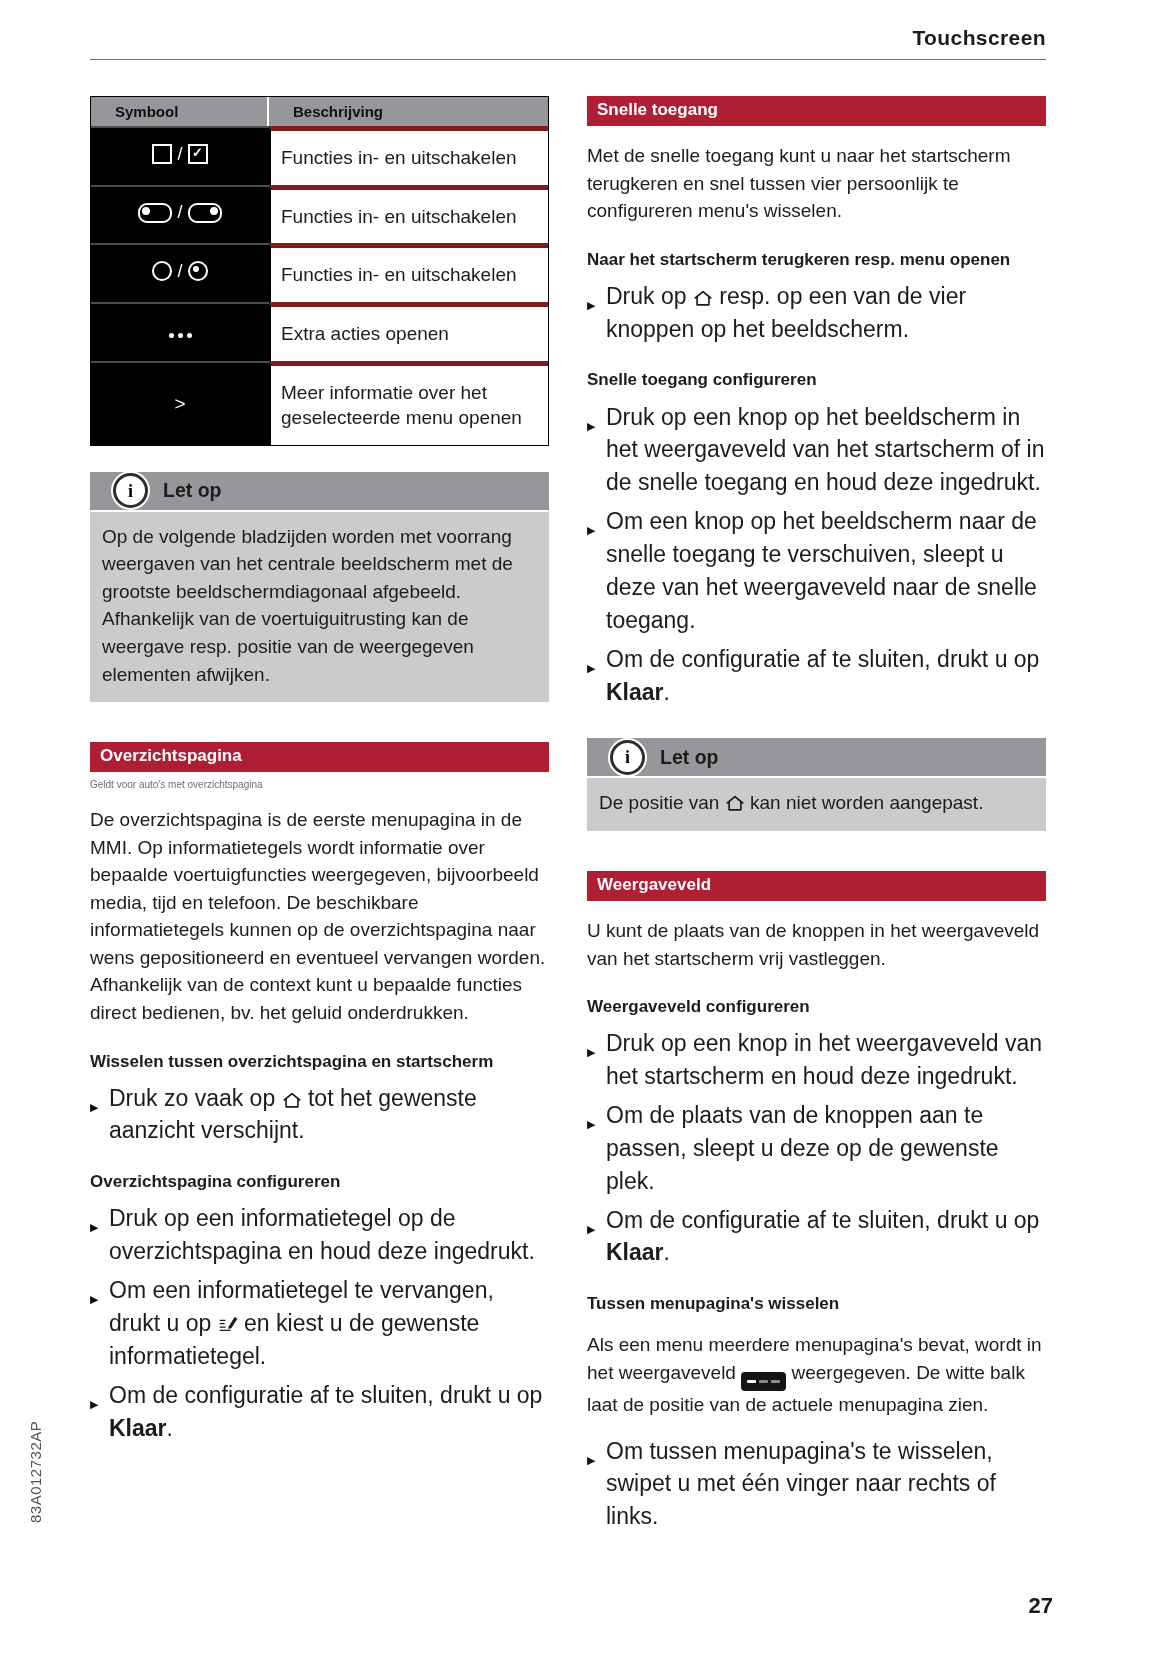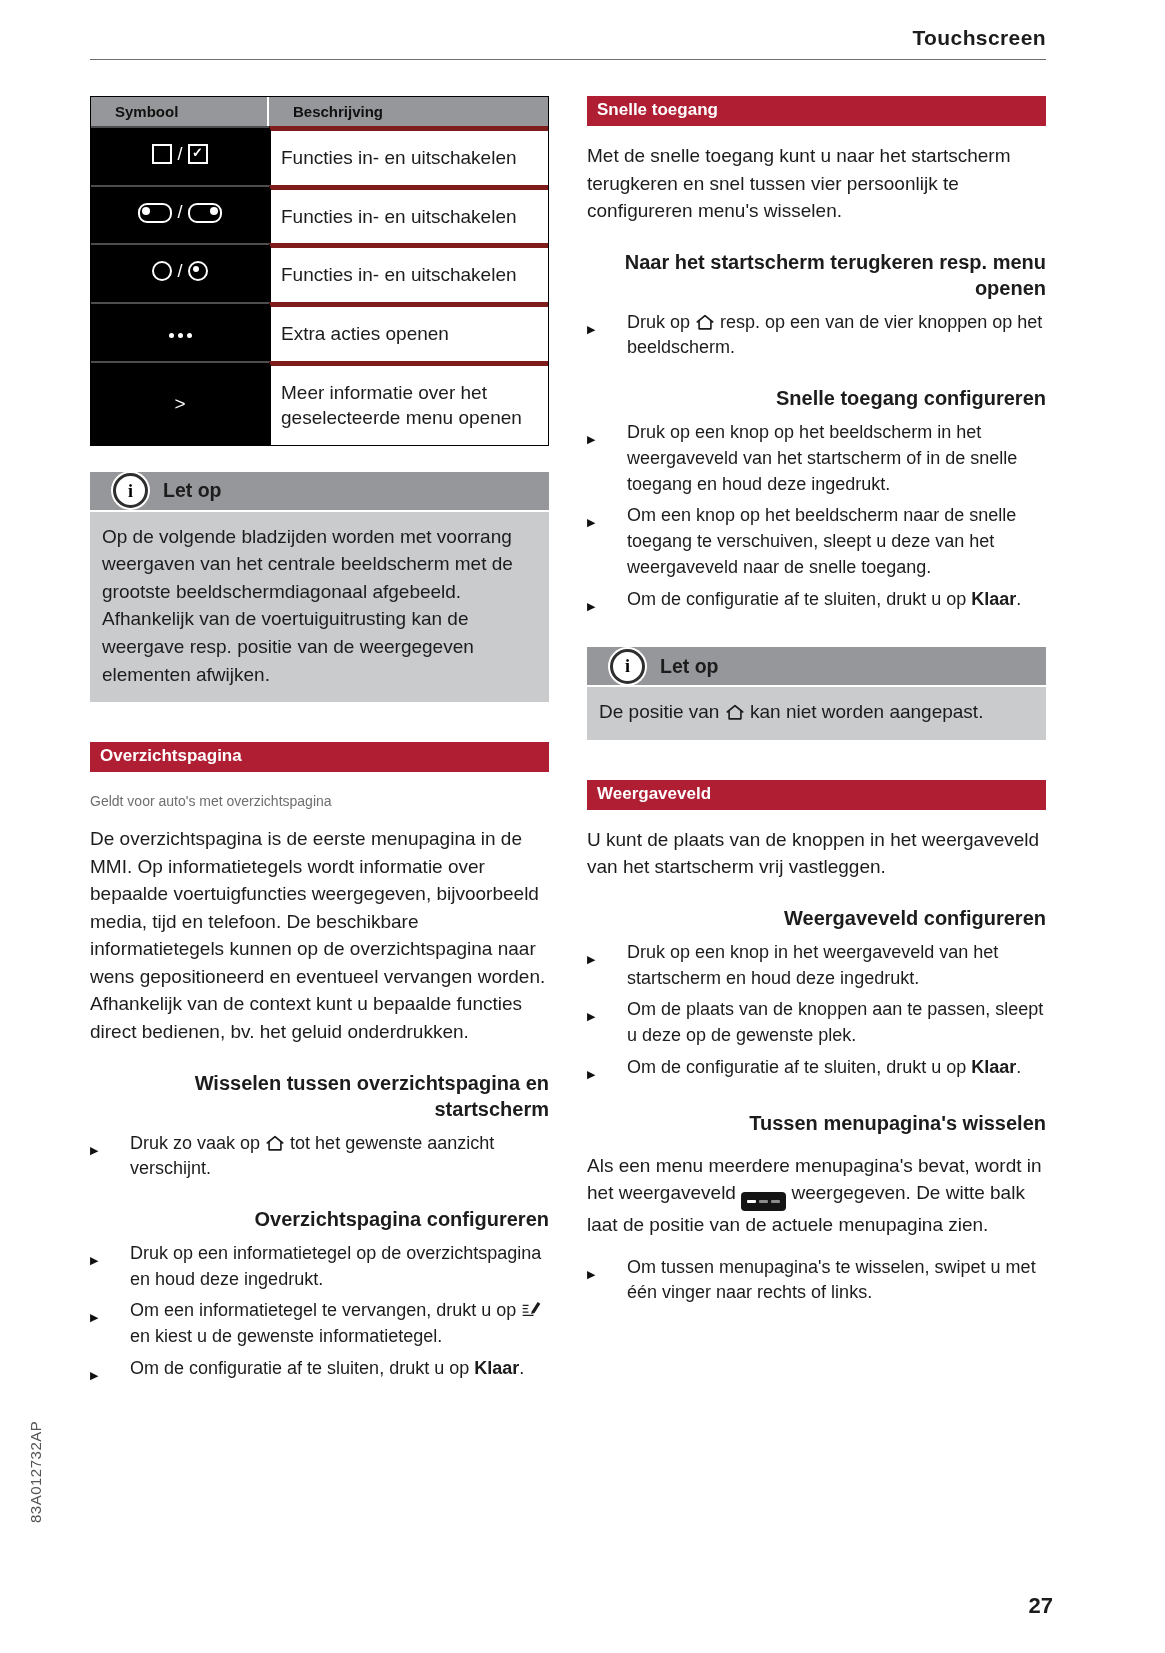--- a/index.html
+++ b/index.html
@@ -39,24 +39,24 @@
   .info-icon{width:29px;height:29px;border-radius:50%;background:#fff;border:3px solid #2e2e2e;box-shadow:0 0 0 2px #fff;
     display:flex;align-items:center;justify-content:center;flex:none;}
   .info-i{font-family:"Liberation Serif", serif;font-weight:bold;font-size:18px;color:#000;line-height:1;}
   .info-i::after{content:"i";}
   .note-title{font-weight:bold;font-size:19.5px;}
   .note-body{background:#cacbcd;margin-top:2px;padding:11px 12px 14px;font-size:19px;line-height:1.45;}
 
   
   .section-bar{background:#b01e33;color:#fff;font-weight:bold;font-size:17px;padding:4px 10px 6px;}
   .mt-sec{margin-top:40px;}
-  .applies{color:#6e6e6e;font-size:14px;margin-top:21px;}
+  .applies{color:#6e6e6e;font-size:10px;margin-top:7px;}
   p.body{font-size:19px;line-height:1.45;margin:16px 0 0;}
-  h3{font-size:20px;line-height:1.3;margin:24px 0 9px;font-weight:bold;text-align:right;}
-  .bullet{display:flex;margin-top:6px;font-size:18px;line-height:1.43;gap:21px;}
+  h3{font-size:17px;line-height:1.3;margin:24px 0 9px;font-weight:bold;}
+  .bullet{display:flex;margin-top:6px;font-size:23px;line-height:1.43;}
   .bullet .marker{flex:0 0 19px;padding-top:5px;color:#111;}
   .bullet .marker::before{content:"\25B6";font-size:11px;}
   .btext{flex:1;}
   svg.inline-ic{vertical-align:-3px;}
   .pages-pill{display:inline-flex;align-items:center;gap:3px;background:#141414;border-radius:4px;padding:8px 6px;vertical-align:-4px;}
   .pages-pill i{display:block;width:9px;height:3px;border-radius:1px;background:#8b8b8b;}
   .pages-pill i.cur{background:#fff;}
 
   .page-num{position:absolute;right:112px;bottom:34px;font-weight:bold;font-size:22px;}
   .doc-code{position:absolute;left:44px;bottom:130px;transform:rotate(-90deg);transform-origin:left bottom;

